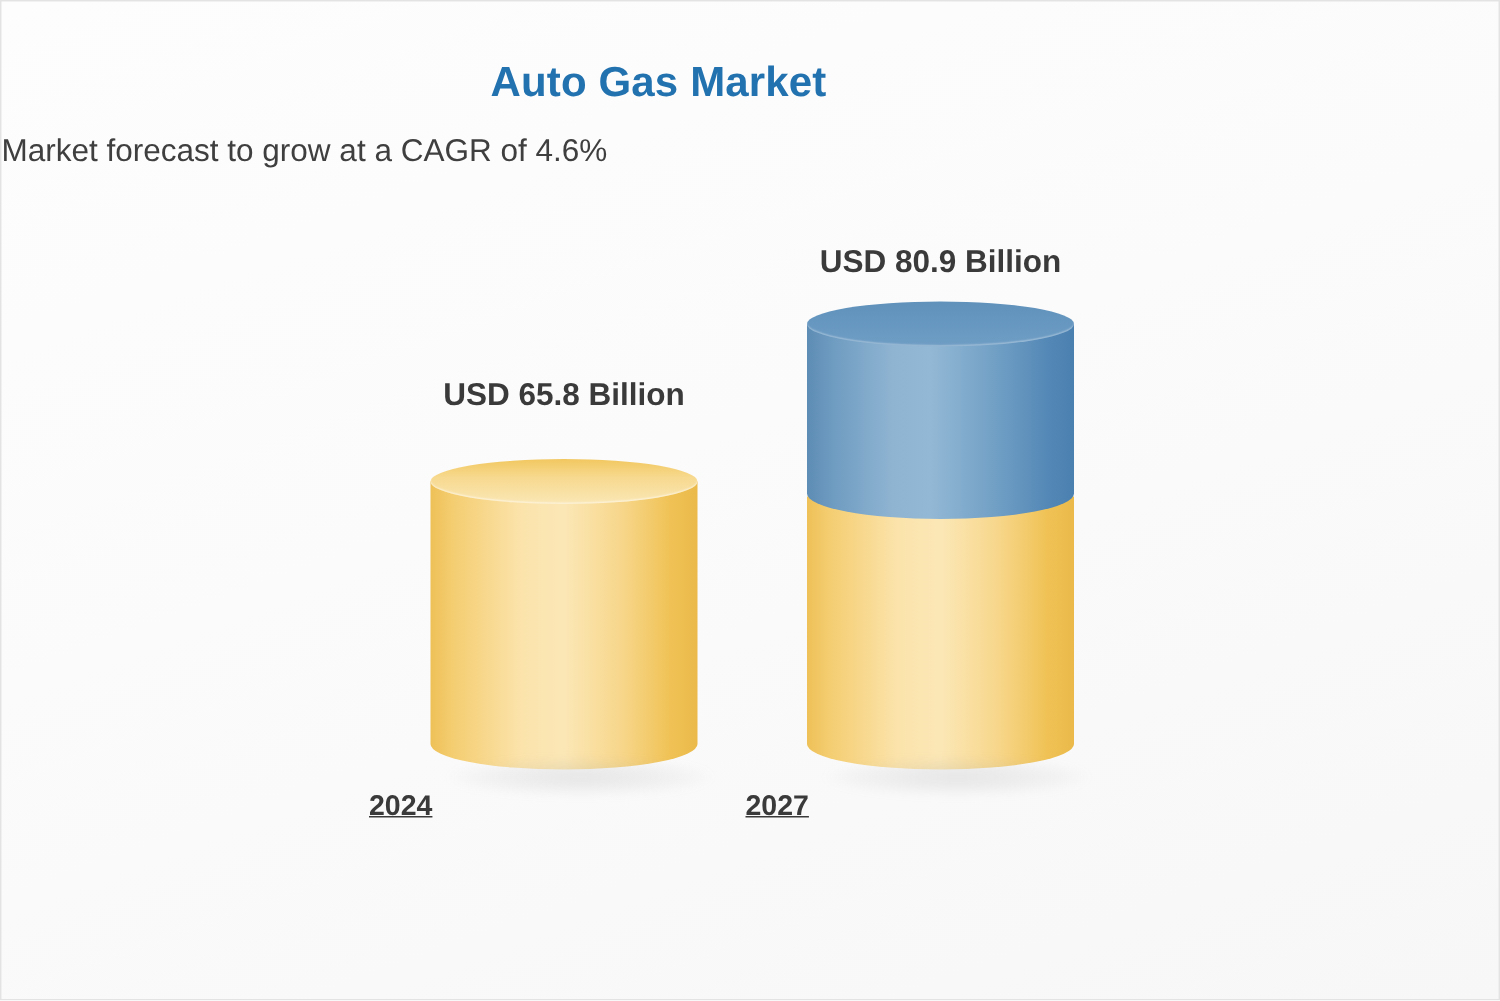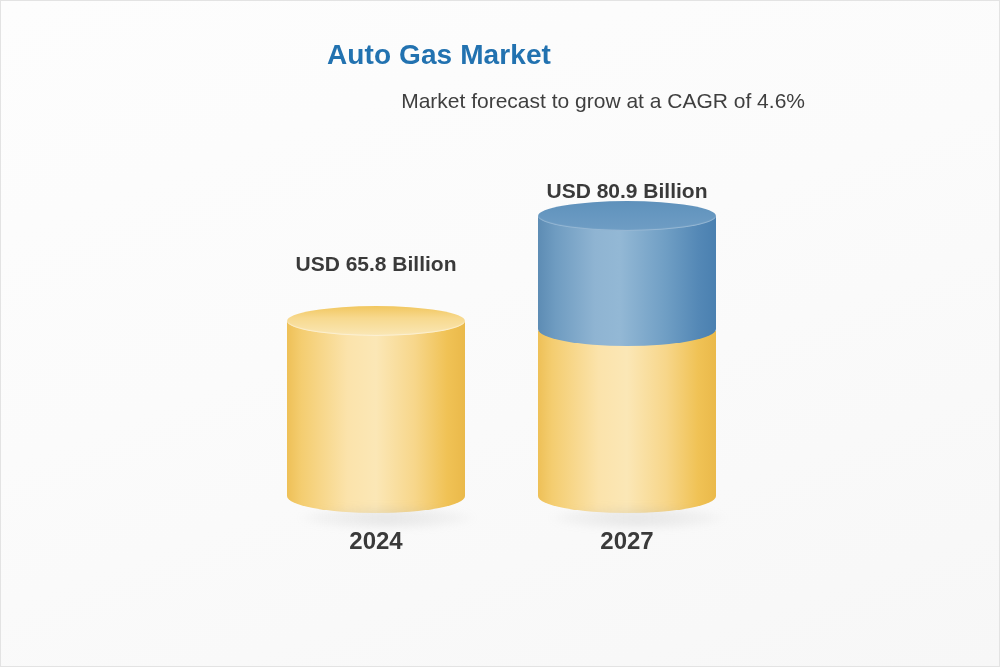--- a/index.html
+++ b/index.html
@@ -30,21 +30,21 @@
     font-size: 28px;
     font-weight: bold;
     color: #2272b0;
     letter-spacing: 0.1px;
   }
   .chart-subtitle {
     position: absolute;
     top: 88px;
     left: 0;
     width: 804px;
-    text-align: right;
+    text-align: left;
     font-size: 21px;
     font-weight: normal;
     color: #3f3f3f;
   }
 
   
   .plot {
     position: absolute;
     left: 0;
     top: 130px;
@@ -62,30 +62,31 @@
   .value-label {
     position: absolute;
     width: 260px;
     text-align: center;
     font-size: 21px;
     font-weight: bold;
     color: #3a3a3a;
     white-space: nowrap;
   }
   .col-2024 .value-label { top: 121px; }
-  .col-2033 .value-label { top: 48px; }
+  .col-2033 .value-label { top: 32px; }
 
   .cat-label {
     position: absolute;
     top: 396px;
     width: 260px;
-    text-align: center;
-    font-size: 24px;
+    text-align: left;
+    font-size: 19px;
     font-weight: bold;
     color: #3a3a3a;
+    text-decoration: underline;
   }
 
   
   .cyl {
     position: absolute;
     left: 41px;
     width: 178px;
   }
   .cyl-shadow {
     position: absolute;

